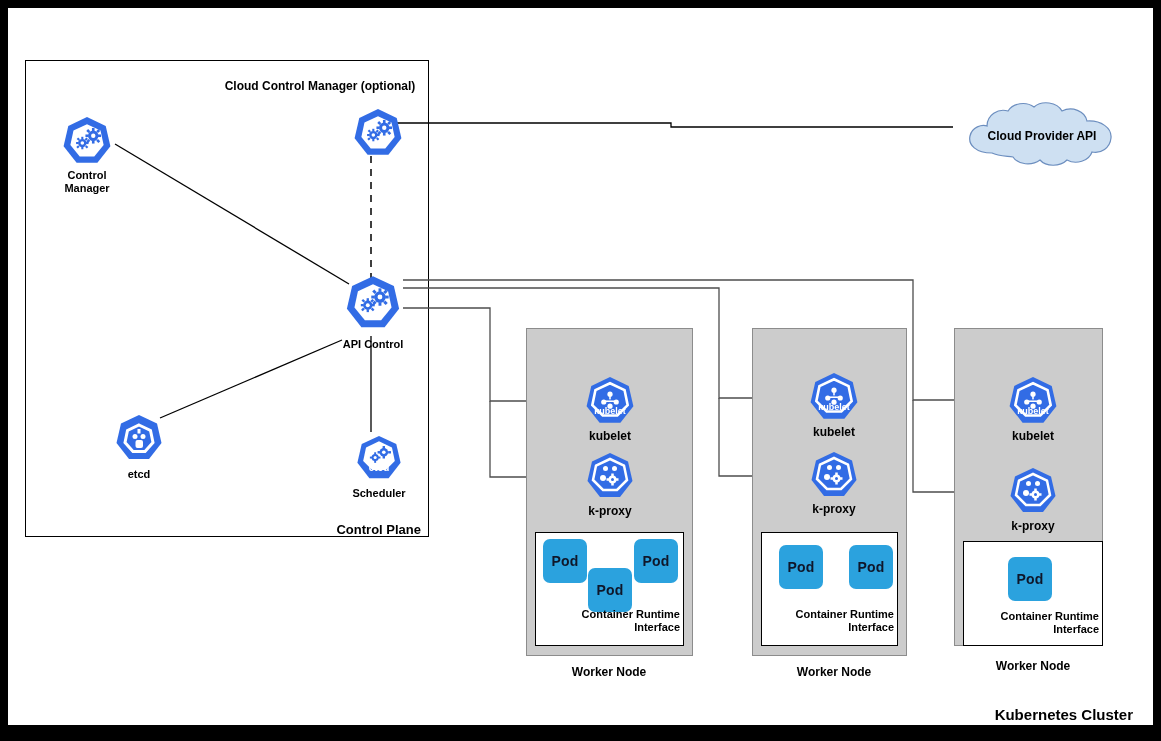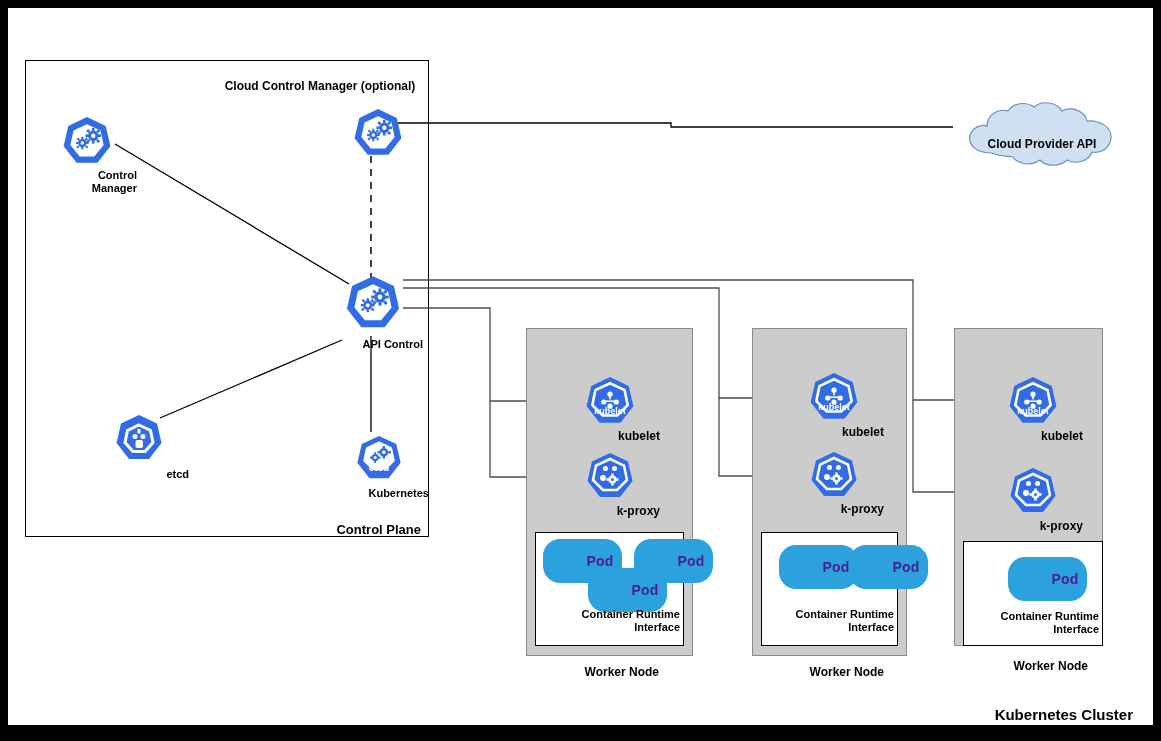--- a/index.html
+++ b/index.html
@@ -12,37 +12,37 @@
   #canvas{position:absolute;left:8px;top:8px;width:1145px;height:717px;
           background:#fff;overflow:hidden;}
 
   
   .box-plain{position:absolute;background:#fff;border:1px solid #000;box-sizing:border-box;}
   .box-node{position:absolute;background:#ccc;border:1px solid #8c8c8c;box-sizing:border-box;}
   .box-cri{position:absolute;background:#fff;border:1px solid #000;box-sizing:border-box;}
 
   
   .lbl{position:absolute;font-weight:bold;color:#000;white-space:pre;line-height:1.18;}
-  .lbl.c{text-align:right;}
+  .lbl.c{text-align:center;}
   .lbl.r{text-align:right;}
   .f11{font-size:11px;}
   .f12{font-size:12px;}
   .f13{font-size:13px;}
   .f15{font-size:15px;}
 
   
-  .pod{position:absolute;background:#2BA2DE;border-radius:17px;
-       color:#4c1d95;font-weight:bold;font-size:14px;
+  .pod{position:absolute;background:#2BA2DE;border-radius:7px;
+       color:#0f172a;font-weight:bold;font-size:14px;
        display:flex;align-items:center;justify-content:center;
-       letter-spacing:.2px;padding-left:35px;}
+       letter-spacing:.2px;}
 
   
   .cloud{position:absolute;}
   .cloud svg{display:block;}
-  .cloud .ctext{position:absolute;left:0;top:8px;width:100%;height:100%;
+  .cloud .ctext{position:absolute;left:0;top:0;width:100%;height:100%;
       display:flex;align-items:center;justify-content:center;
       font-size:12px;font-weight:bold;color:#000;}
 
   
   .k8s{position:absolute;}
   .k8s svg{display:block;overflow:visible;}
   .badge{position:absolute;left:0;width:100%;text-align:center;
          color:#fff;font-weight:bold;pointer-events:none;}
 
   
@@ -240,21 +240,21 @@
           <g>
             <rect x="57.5" y="23" width="5" height="6"></rect>
             <rect x="57.5" y="43" width="5" height="6"></rect>
             <rect x="47" y="33.5" width="6" height="5"></rect>
             <rect x="69" y="33.5" width="6" height="5"></rect>
           </g>
         </g>
       </svg>
       <div class="badge" style="top:27px;font-size:10px;">etcd</div>
     </div>
-    <div class="lbl f11 c" style="left:321px;top:479px;width:100px;">Kubernetes</div>
+    <div class="lbl f11 c" style="left:321px;top:479px;width:100px;">Scheduler</div>
 
     <div class="box-node" style="left:518px;top:320px;width:167px;height:328px;"></div>
 
     <div class="k8s" style="left:576px;top:368px;width:52px;height:52px;">
       <svg width="52" height="52" viewBox="0 0 100 100">
         <polygon points="50,2 86,19 95,58 70,90 30,90 5,58 14,19" fill="#326CE5"></polygon>
         <polygon points="50,14 78,27 84,56 64,76 36,76 16,56 22,27" fill="none" stroke="#fff" stroke-width="5"></polygon>
         <g fill="#fff">
           <circle cx="50" cy="35" r="5"></circle>
           <circle cx="38" cy="50" r="5"></circle>

